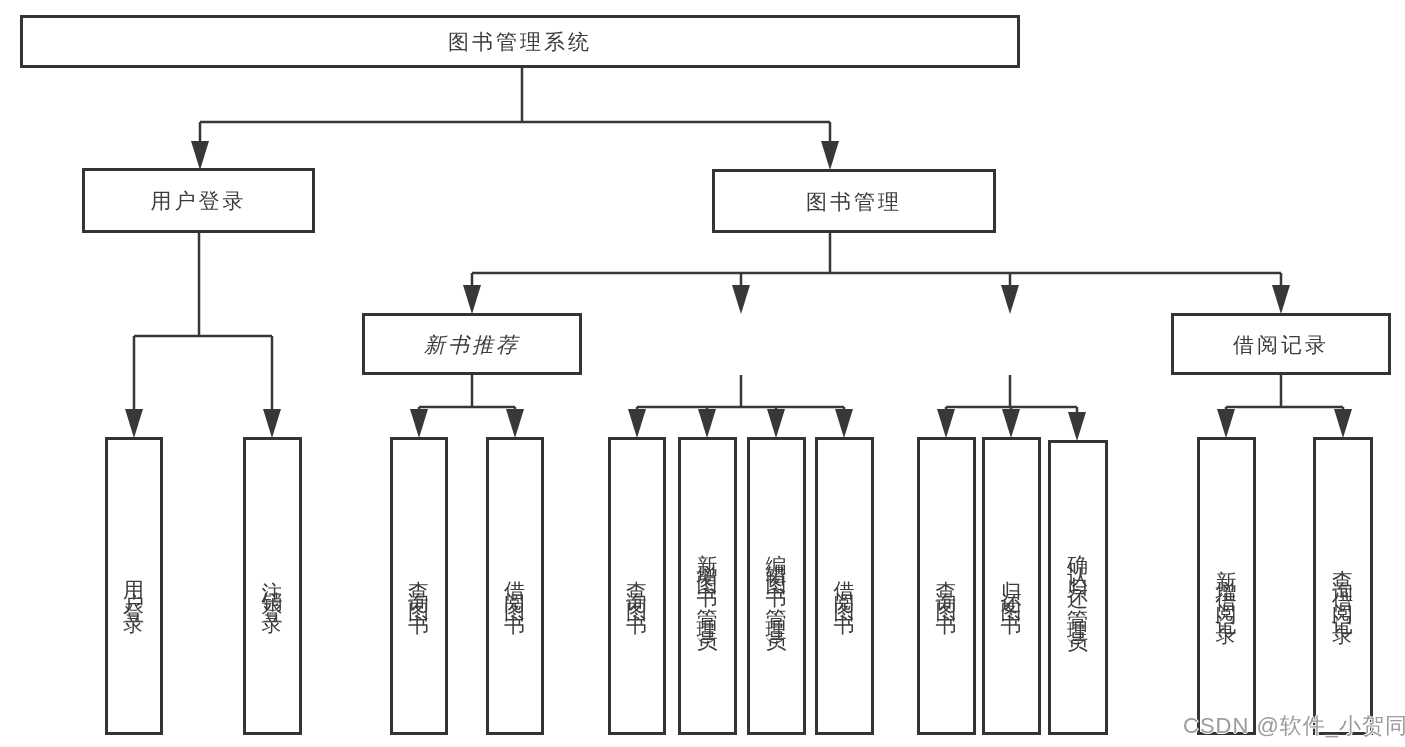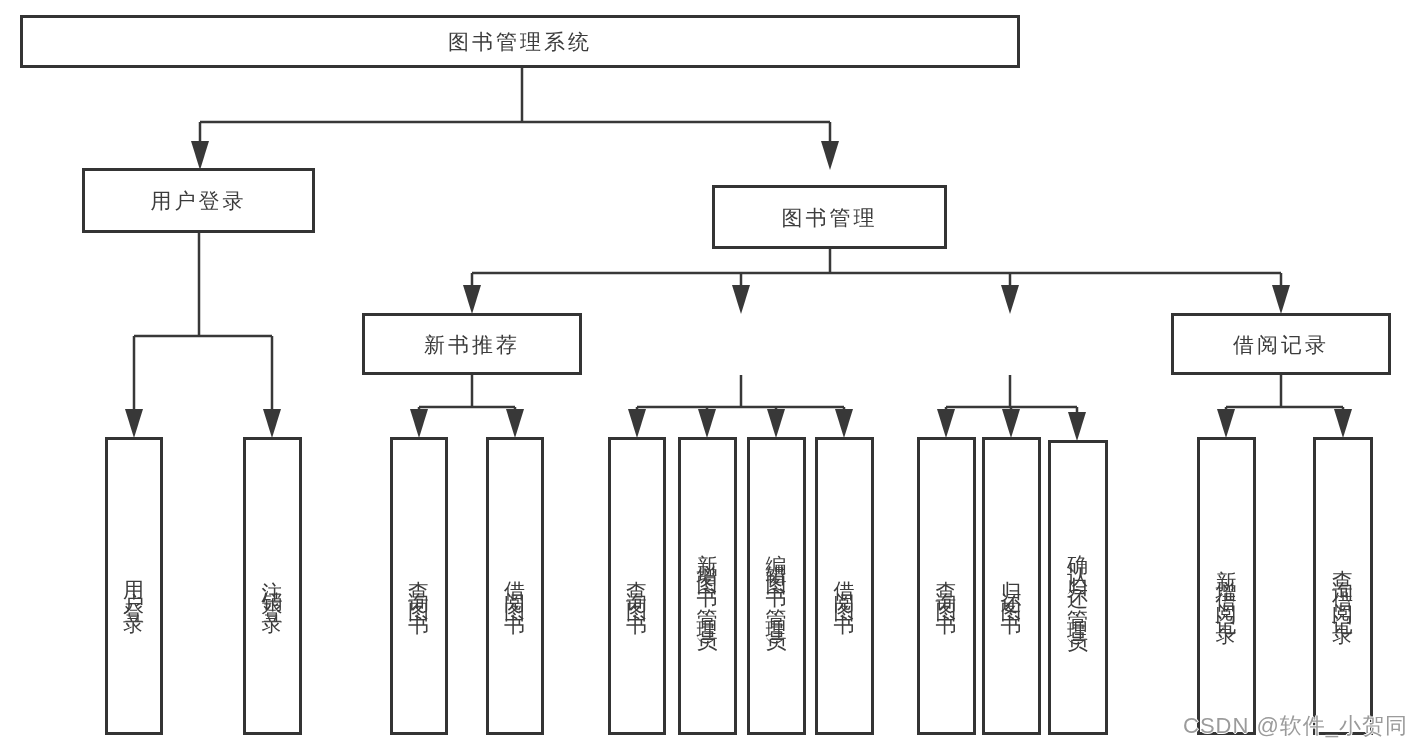--- a/index.html
+++ b/index.html
@@ -85,23 +85,23 @@
       <polygon points="1002,409 1020,409 1011,438"></polygon>
       <polygon points="1068,412 1086,412 1077,441"></polygon>
       <polygon points="1217,409 1235,409 1226,438"></polygon>
       <polygon points="1334,409 1352,409 1343,438"></polygon>
     </g>
   </svg>
 
   <div class="node h-node" style="left:20px;top:15px;width:1000px;height:53px;">图书管理系统</div>
 
   <div class="node h-node" style="left:82px;top:168px;width:233px;height:65px;">用户登录</div>
-  <div class="node h-node" style="left:712px;top:185px;width:235px;height:64px;">图书管理</div>
+  <div class="node h-node" style="left:712px;top:169px;width:284px;height:64px;">图书管理</div>
 
-  <div class="node h-node" style="left:362px;top:313px;width:220px;height:62px;">新书推荐</div>
+  <div class="node h-node" style="left:362px;top:313px;width:220px;height:62px;font-style:italic;">新书推荐</div>
   <div class="node h-node" style="left:1171px;top:313px;width:220px;height:62px;">借阅记录</div>
 
   <div class="node v-node" style="left:105px;top:437px;width:58px;height:298px;">用户登录</div>
   <div class="node v-node" style="left:243px;top:437px;width:59px;height:298px;">注销登录</div>
 
   <div class="node v-node" style="left:390px;top:437px;width:58px;height:298px;">查询图书</div>
   <div class="node v-node" style="left:486px;top:437px;width:58px;height:298px;">借阅图书</div>
 
   <div class="node v-node" style="left:608px;top:437px;width:58px;height:298px;">查询图书</div>
   <div class="node v-node" style="left:678px;top:437px;width:59px;height:298px;">新增图书（管理员）</div>

